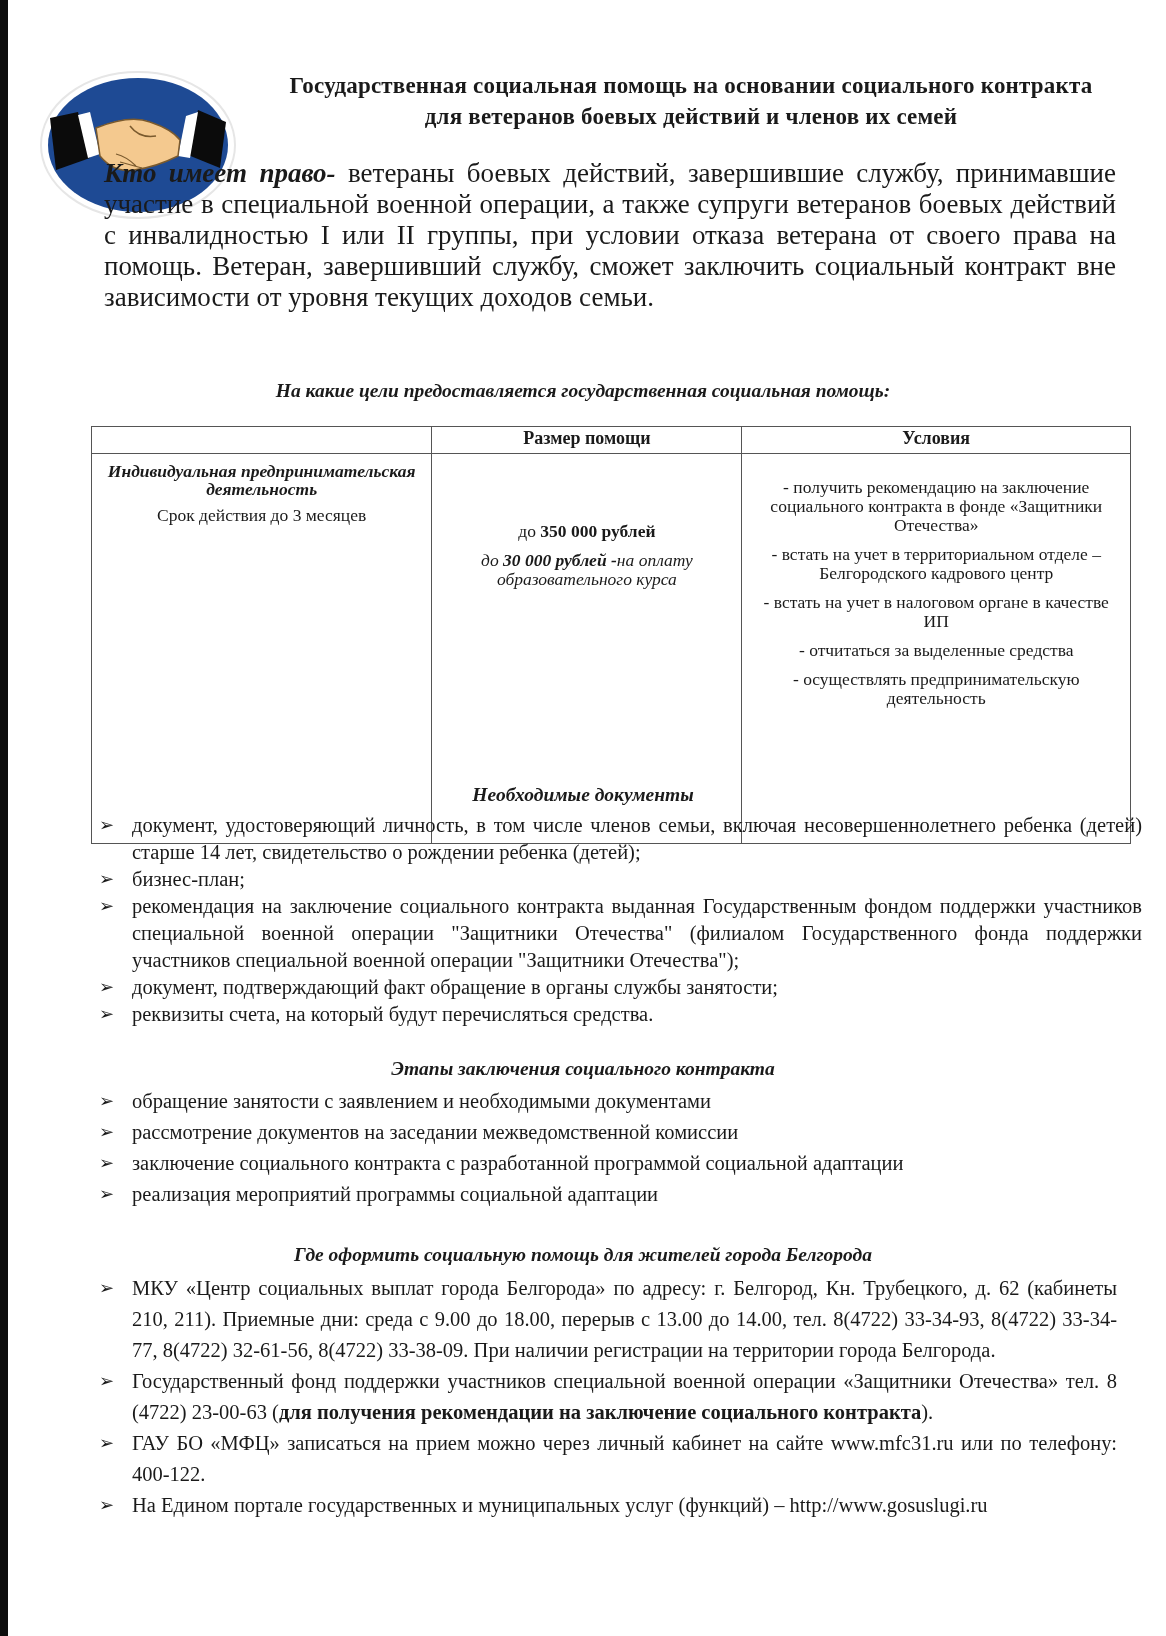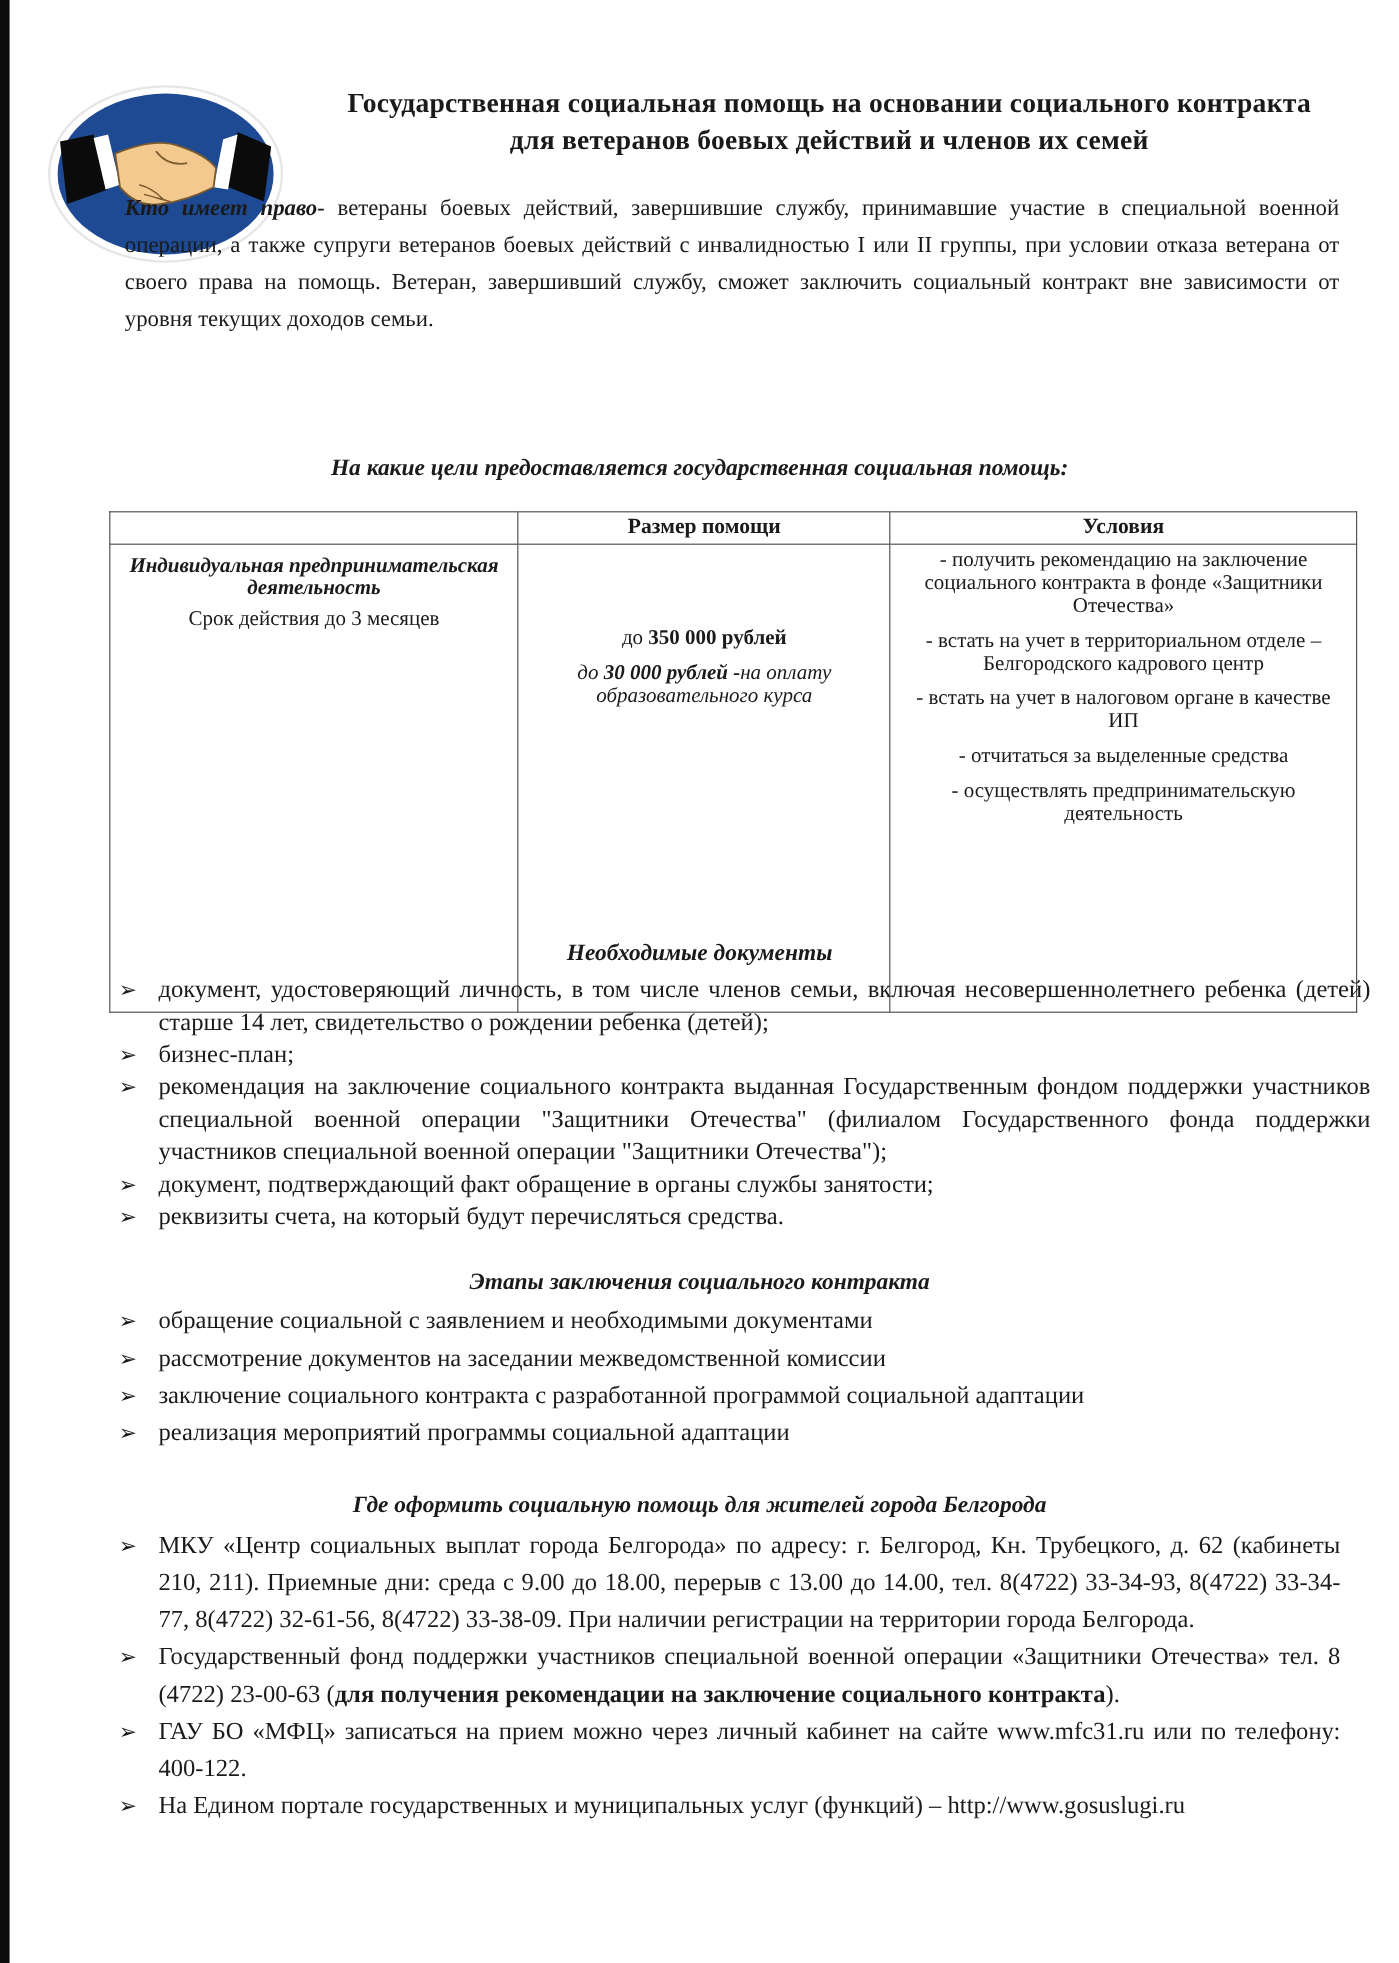--- a/index.html
+++ b/index.html
@@ -8,21 +8,21 @@
     font-family:"Liberation Serif", "DejaVu Serif", serif; color:#1a1a1a;
   }
   .edge { position:absolute; left:0; top:0; width:8px; height:1636px; background:#0d0d0d; }
   .logo { position:absolute; left:38px; top:70px; width:200px; height:150px; }
   .title {
     position:absolute; left:276px; top:70px; width:830px; text-align:center;
     font-weight:bold; font-size:23px; line-height:31px; letter-spacing:0.2px;
   }
   .intro {
     position:absolute; left:104px; top:158px; width:1012px;
-    font-size:19px; line-height:31px; text-align:justify; text-align-last:left;
+    font-size:27px; line-height:31px; text-align:justify; text-align-last:left;
   }
   .intro b { font-style:italic; }
   .sec-h {
     position:absolute; left:0; width:1166px; text-align:center;
     font-weight:bold; font-style:italic; font-size:19.5px;
   }
   table.goals {
     position:absolute; left:91px; top:426px; width:1040px; height:418px;
     border-collapse:collapse; font-size:17.5px; line-height:19px;
   }
@@ -77,42 +77,42 @@
   <tr>
     <td style="border-top:none;">
       <div class="type-t" style="margin-top:8px;">Индивидуальная предпринимательская деятельность</div>
       <div class="term">Срок действия до 3 месяцев</div>
     </td>
     <td>
       <div class="sum1"><span>до </span><b>350 000 рублей</b></div>
       <div class="sum2"><span>до </span><b>30 000 рублей -</b><span>на оплату образовательного курса</span></div>
     </td>
     <td class="cond">
-      <p style="margin-top:3px;">- получить рекомендацию на заключение социального контракта в фонде «Защитники Отечества»</p>
+      <p style="margin-top:24px;">- получить рекомендацию на заключение социального контракта в фонде «Защитники Отечества»</p>
       <p>- встать на учет в территориальном отделе – Белгородского кадрового центр</p>
       <p>- встать на учет в налоговом органе в качестве ИП</p>
       <p>- отчитаться за выделенные средства</p>
       <p>- осуществлять предпринимательскую деятельность</p>
     </td>
   </tr>
 </tbody>
   </table>
 
 <div class="sec-h" style="top:784px;">Необходимые документы</div>
 <ul class="arrows docs" style="top:812px;">
   <li><span class="arr">➢</span><span>документ, удостоверяющий личность, в том числе членов семьи, включая несовершеннолетнего ребенка (детей) старше 14 лет, свидетельство о рождении ребенка (детей);</span></li>
   <li><span class="arr">➢</span><span>бизнес-план;</span></li>
   <li><span class="arr">➢</span><span>рекомендация на заключение социального контракта выданная Государственным фондом поддержки участников специальной военной операции "Защитники Отечества" (филиалом Государственного фонда поддержки участников специальной военной операции "Защитники Отечества");</span></li>
   <li><span class="arr">➢</span><span>документ, подтверждающий факт обращение в органы службы занятости;</span></li>
   <li><span class="arr">➢</span><span>реквизиты счета, на который будут перечисляться средства.</span></li>
 </ul>
 
 <div class="sec-h" style="top:1058px;">Этапы заключения социального контракта</div>
 <ul class="arrows stages" style="top:1086px;">
-  <li><span class="arr">➢</span><span>обращение социальной с заявлением и необходимыми документами</span></li>
+  <li><span class="arr">➢</span><span>обращение занятости с заявлением и необходимыми документами</span></li>
   <li><span class="arr">➢</span><span>рассмотрение документов на заседании межведомственной комиссии</span></li>
   <li><span class="arr">➢</span><span>заключение социального контракта с разработанной программой социальной адаптации</span></li>
   <li><span class="arr">➢</span><span>реализация мероприятий программы социальной адаптации</span></li>
 </ul>
 
 <div class="sec-h" style="top:1244px;">Где оформить социальную помощь для жителей города Белгорода</div>
 <ul class="arrows where" style="top:1273px;">
   <li><span class="arr">➢</span><span> МКУ «Центр социальных выплат города Белгорода» по адресу: г. Белгород, Кн. Трубецкого, д. 62 (кабинеты 210, 211). Приемные дни: среда с 9.00 до 18.00, перерыв с 13.00 до 14.00, тел. 8(4722) 33-34-93, 8(4722) 33-34-77, 8(4722) 32-61-56, 8(4722) 33-38-09. При наличии регистрации на территории города Белгорода.</span></li>
   <li><span class="arr">➢</span><span>Государственный фонд поддержки участников специальной военной операции «Защитники Отечества» тел. 8 (4722) 23-00-63 (</span><b>для получения рекомендации на заключение социального контракта</b><span>).</span></li>
   <li><span class="arr">➢</span><span>ГАУ БО «МФЦ» записаться на прием можно через личный кабинет на сайте www.mfc31.ru или по телефону: 400-122.</span></li>

